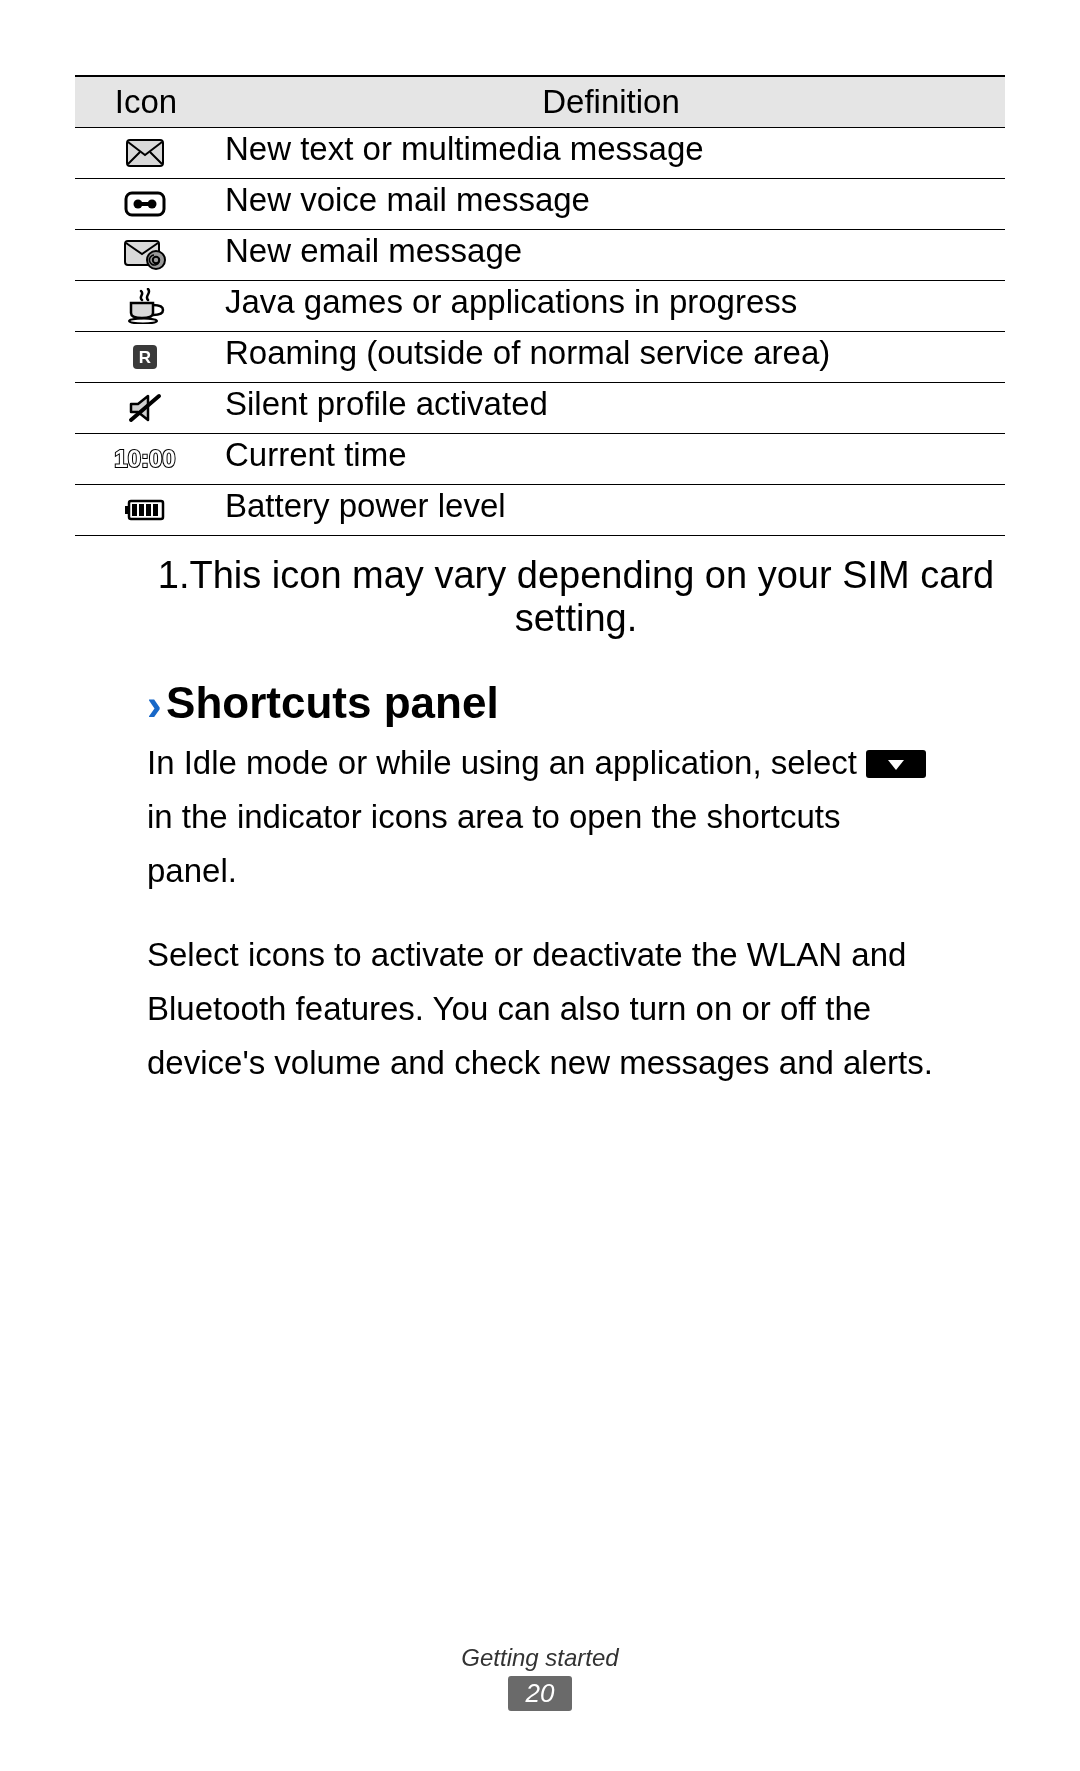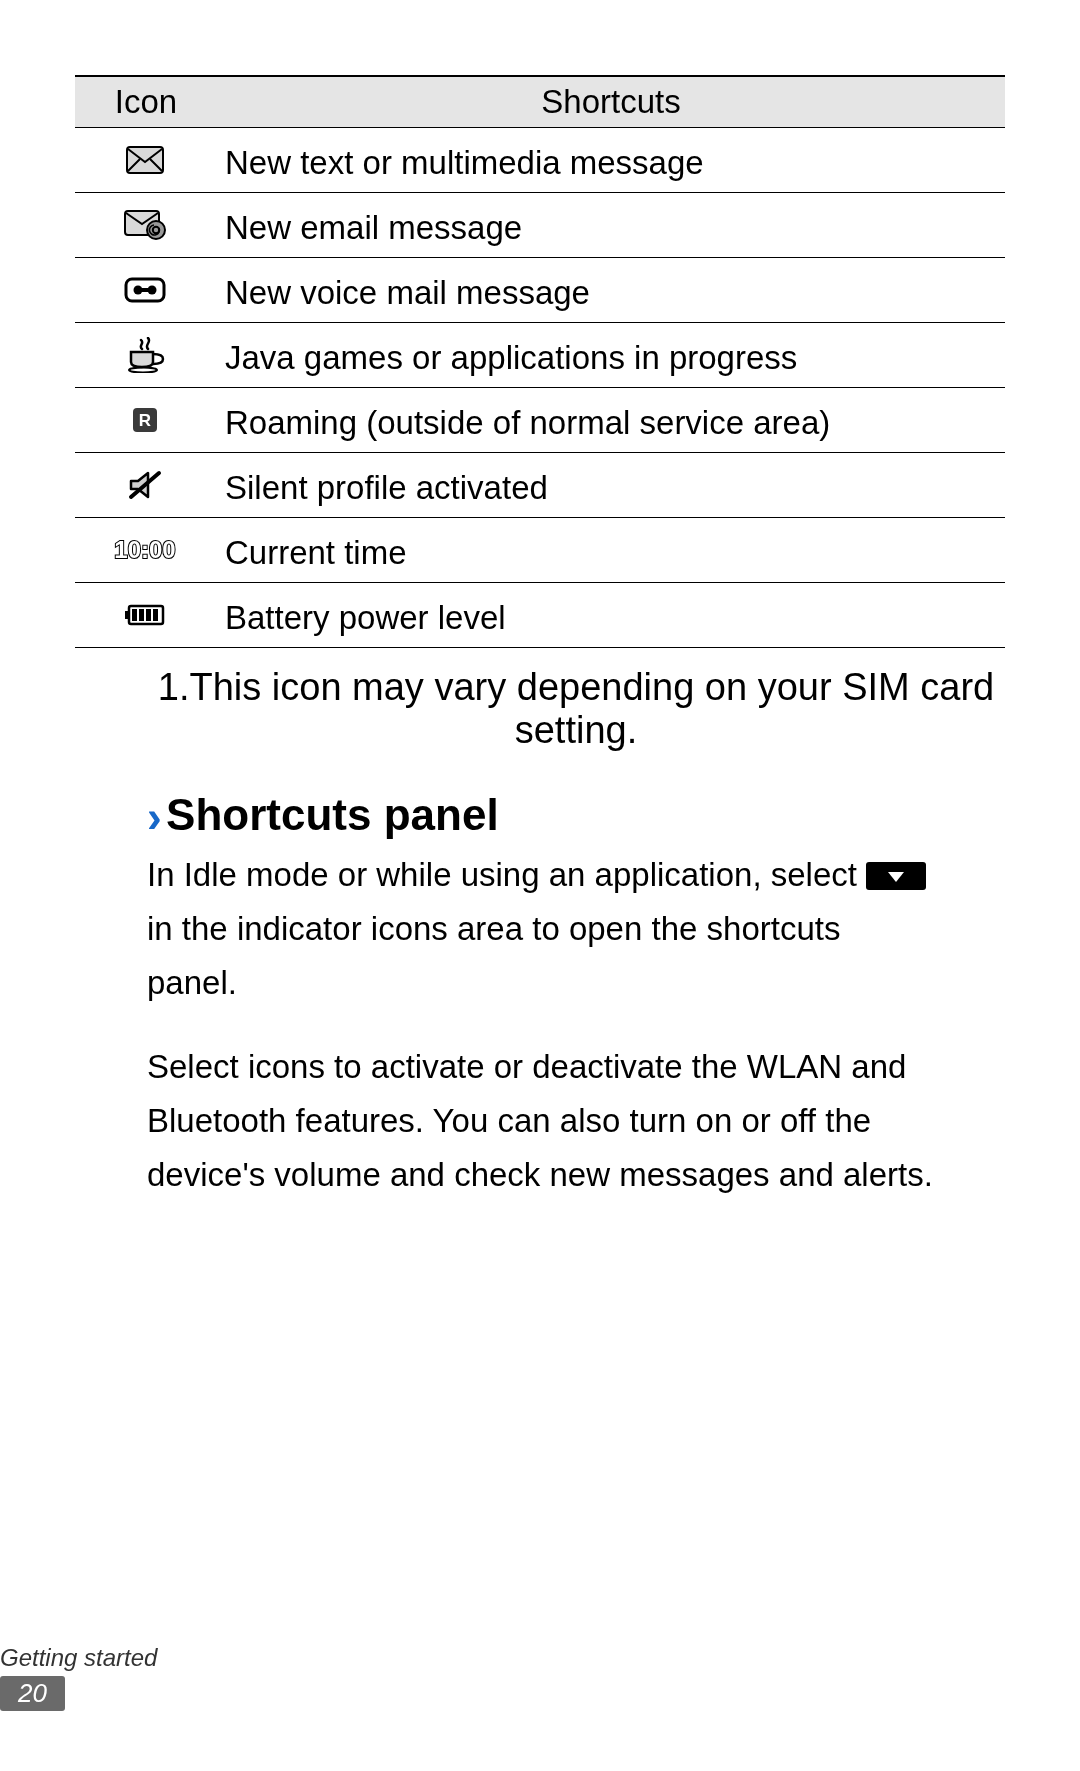--- a/index.html
+++ b/index.html
@@ -2,90 +2,90 @@
 <html><head>
 <meta charset="utf-8">
 <style>
   * { box-sizing: border-box; margin: 0; padding: 0; }
   html, body { width: 1080px; height: 1771px; background: #fff; font-family: "Segoe UI", "Myriad Pro", Arial, sans-serif; color: #000; }
   .page { width: 1080px; height: 1771px; position: relative; padding: 75px 75px 0 75px; }
 
   table.icons { width: 930px; border-collapse: collapse; margin: 0 auto 18px auto; }
   table.icons th { background: #e5e5e5; font-weight: 400; font-size: 33px; text-align: center; border-top: 2px solid #000; border-bottom: 1px solid #000; padding: 6px 8px 6px 10px; }
   table.icons th.c1 { width: 140px; }
-  table.icons td { border-bottom: 1px solid #000; font-size: 33px; vertical-align: middle; padding: 16px 8px 10px 10px; }
+  table.icons td { border-bottom: 1px solid #000; font-size: 33px; vertical-align: middle; padding: 2px 8px 10px 10px; }
   table.icons td.iconcell { text-align: center; padding: 6px 0; }
 
   .footnote { font-size: 38px; margin: 4px 0 0 72px; text-align: center; }
 
   .section-title { margin: 38px 0 6px 72px; }
   .chev { color: #1868c8; font-size: 44px; font-weight: 700; vertical-align: -2px; }
   .stitle { font-size: 44px; font-weight: 700; }
 
   p.body { font-size: 33px; line-height: 54px; margin: 6px 72px 0 72px; }
   p.body + p.body { margin-top: 30px; }
 
   .inline-icon { display: inline-block; width: 60px; height: 28px; background:#000; border-radius:3px; vertical-align: -4px; position:relative; }
   .inline-icon::after { content:""; position:absolute; left:50%; top:50%; transform:translate(-50%,-40%); border-left:8px solid transparent; border-right:8px solid transparent; border-top:10px solid #fff; }
 
-  .footer { position:absolute; bottom: 60px; left:0; width:100%; }
+  .footer { position:absolute; bottom: 60px; left:0; width:100%; text-align:center; }
   .footer .label { font-style: italic; font-size: 24px; color:#333; }
   .footer .badge { display:inline-block; margin-top:4px; background:#6a6a6a; color:#fff; font-style:italic; font-size:26px; padding:2px 18px; border-radius:3px; }
 
   
   svg.ic { display:block; margin:0 auto; }
 </style>
 </head>
 <body>
 
 <div class="page">
 
   <table class="icons">
     <thead>
       <tr>
         <th class="c1">Icon</th>
-        <th>Shortcuts</th>
+        <th>Definition</th>
       </tr>
     </thead>
     <tbody>
 
       <tr>
         <td class="iconcell">
           <svg class="ic" width="38" height="28" viewBox="0 0 38 28">
               <rect x="1" y="1" width="36" height="26" rx="3" fill="#d9d9d9" stroke="#000" stroke-width="2"></rect>
               <path d="M2 3 L19 16 L36 3" fill="none" stroke="#000" stroke-width="2"></path>
               <path d="M2 25 L14 13 M36 25 L24 13" stroke="#000" stroke-width="2"></path>
             </svg>
         </td>
         <td>New text or multimedia message</td>
       </tr>
 
       <tr>
         <td class="iconcell">
+          <svg class="ic" width="42" height="26" viewBox="0 0 42 26">
+              <rect x="2" y="2" width="38" height="22" rx="6" fill="#fff" stroke="#000" stroke-width="3"></rect>
+              <circle cx="14" cy="13" r="4.5" fill="#000"></circle>
+              <circle cx="28" cy="13" r="4.5" fill="#000"></circle>
+              <rect x="14" y="11" width="14" height="4" fill="#000"></rect>
+            </svg>
+        </td>
+        <td>New voice mail message</td>
+      </tr>
+
+      <tr>
+        <td class="iconcell">
           <svg class="ic" width="42" height="30" viewBox="0 0 42 30">
               <rect x="1" y="1" width="34" height="24" rx="3" fill="#d9d9d9" stroke="#000" stroke-width="2"></rect>
               <path d="M2 3 L18 14 L34 3" fill="none" stroke="#000" stroke-width="2"></path>
               <circle cx="32" cy="20" r="9" fill="#9a9a9a" stroke="#000" stroke-width="2"></circle>
               <circle cx="32" cy="20" r="3.2" fill="none" stroke="#000" stroke-width="2"></circle>
               <path d="M35 18 A5 5 0 1 1 30 15" fill="none" stroke="#000" stroke-width="1.6"></path>
             </svg>
         </td>
         <td>New email message</td>
-      </tr>
-
-      <tr>
-        <td class="iconcell">
-          <svg class="ic" width="42" height="26" viewBox="0 0 42 26">
-              <rect x="2" y="2" width="38" height="22" rx="6" fill="#fff" stroke="#000" stroke-width="3"></rect>
-              <circle cx="14" cy="13" r="4.5" fill="#000"></circle>
-              <circle cx="28" cy="13" r="4.5" fill="#000"></circle>
-              <rect x="14" y="11" width="14" height="4" fill="#000"></rect>
-            </svg>
-        </td>
-        <td>New voice mail message</td>
       </tr>
 
       <tr>
         <td class="iconcell">
           <svg class="ic" width="40" height="36" viewBox="0 0 40 36">
               <path d="M16 3 C20 6 13 9 17 12 M23 1 C27 5 19 8 23 12" stroke="#000" stroke-width="2.5" fill="none" stroke-linecap="round"></path>
               <path d="M6 15 H28 V25 Q28 30 17 30 Q6 30 6 25 Z" fill="#d9d9d9" stroke="#000" stroke-width="2.5"></path>
               <path d="M28 17 Q38 17 38 22 Q38 27 28 27" fill="none" stroke="#000" stroke-width="2.5"></path>
               <ellipse cx="18" cy="33" rx="14" ry="2.5" fill="none" stroke="#000" stroke-width="2"></ellipse>
             </svg>

